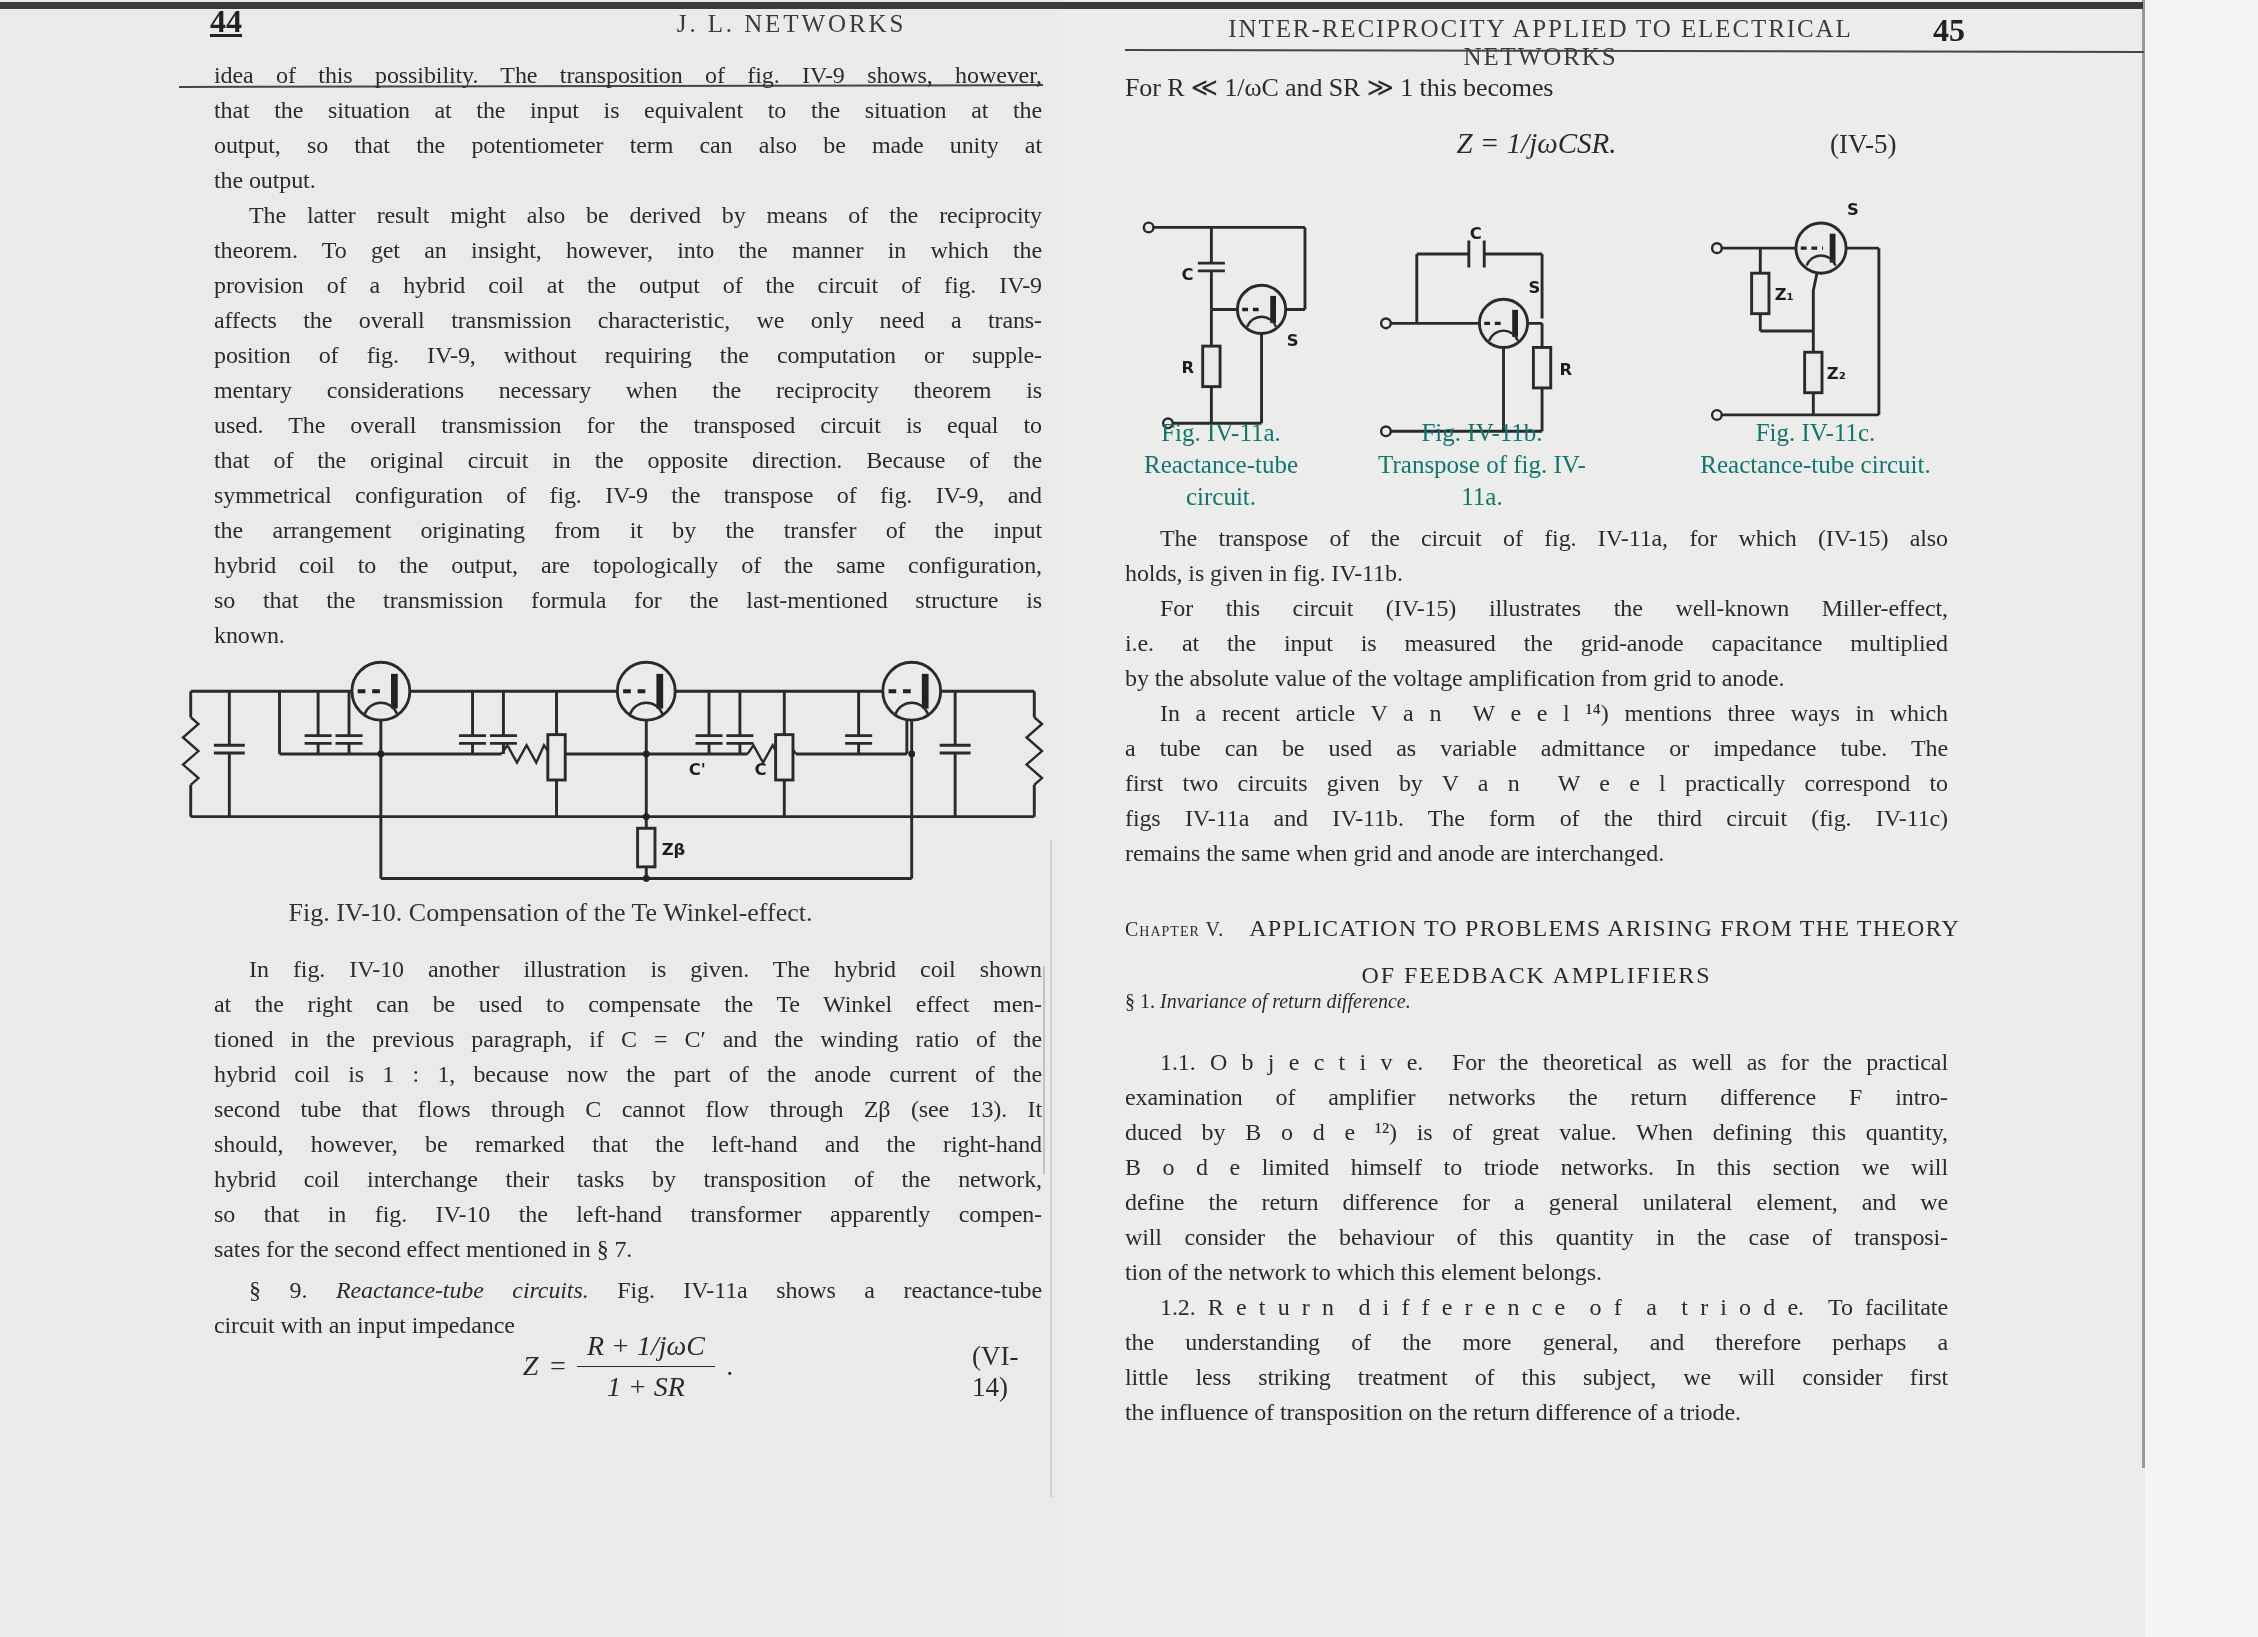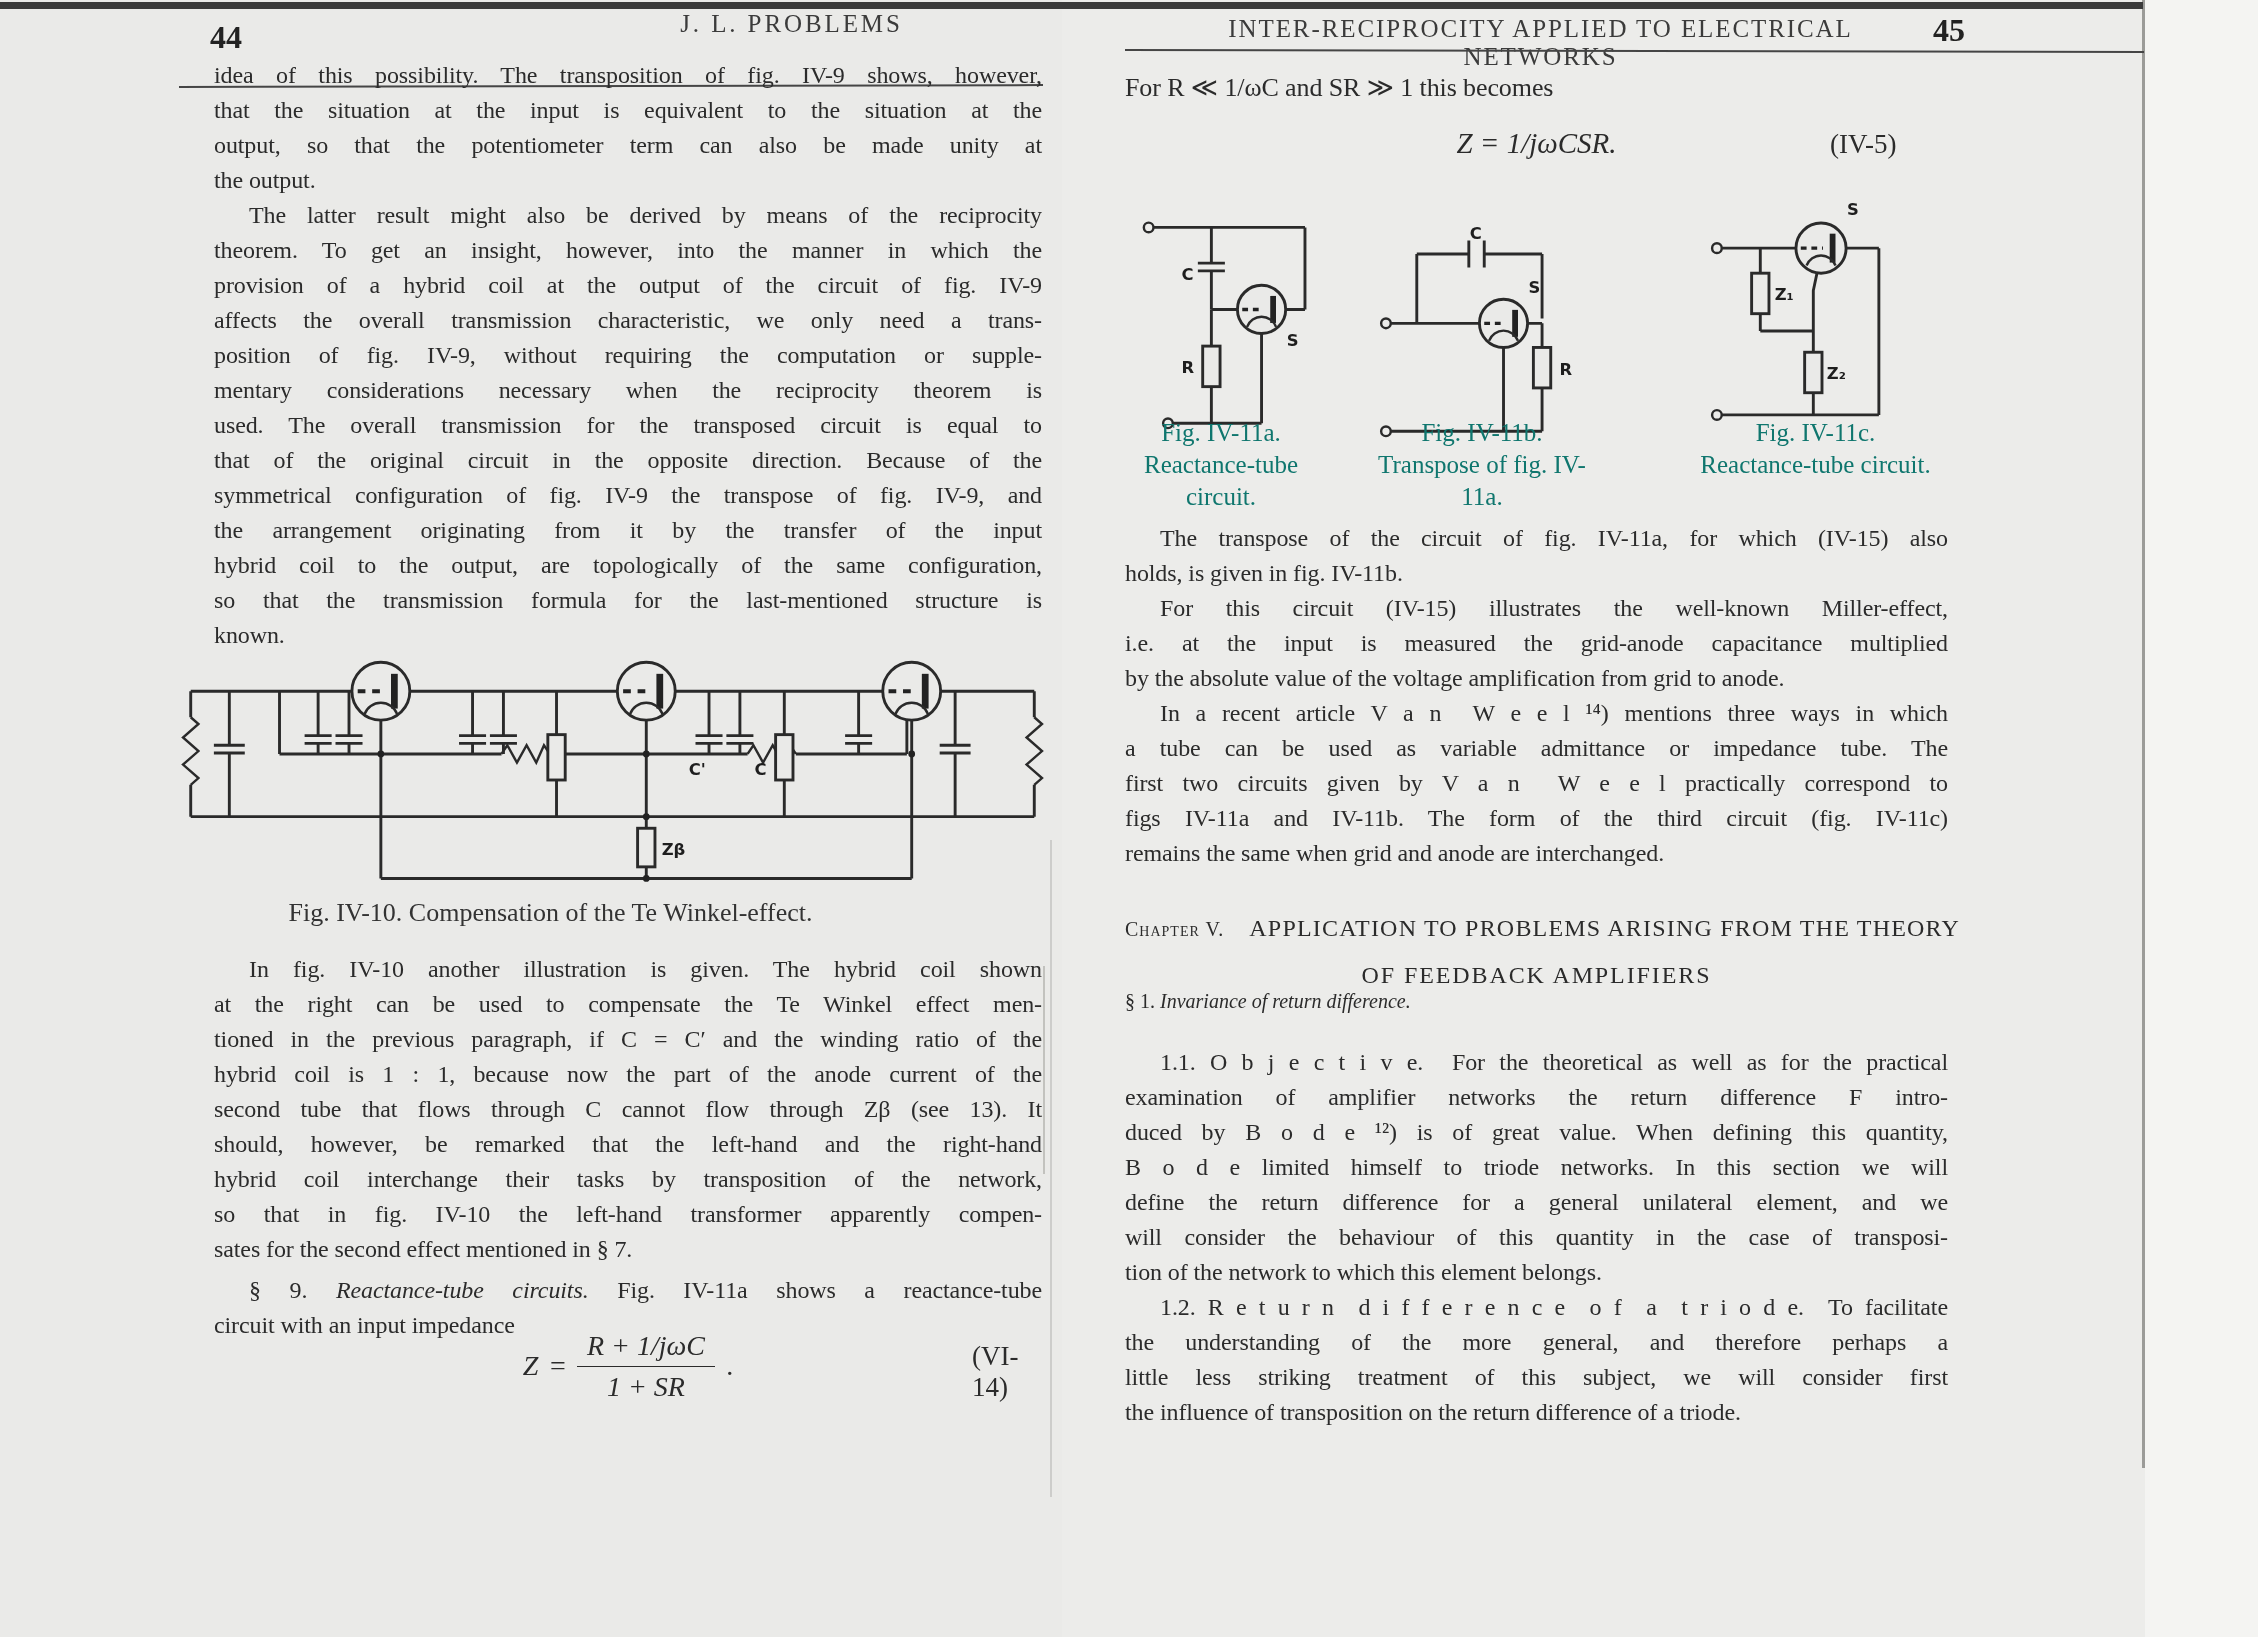--- a/index.html
+++ b/index.html
@@ -65,22 +65,22 @@
 <body>
 
 <div class="paper"></div>
 <div class="paper-right-half"></div>
 <div class="edge-area"></div>
 <div class="page-edge-line"></div>
 <div class="top-strip"></div>
 <div class="gutter-line"></div>
 <div class="gutter-dark"></div>
 
-<div class="pagenum" style="left:210px;top:19px;">44</div>
-<div class="runhead" style="left:502px;top:9.7px;width:579px;">J. L. PROBLEMS</div>
+<div class="pagenum" style="left:210px;top:3px;text-decoration:underline;">44</div>
+<div class="runhead" style="left:502px;top:9.7px;width:579px;">J. L. NETWORKS</div>
 <div class="headrule" style="left:179px;top:85px;width:864px;transform:rotate(-0.12deg);"></div>
 
 <div class="col" style="left:214px;top:58px;width:828px;">
   <div class="para">
       <div class="jline">idea of this possibility. The transposition of fig. IV-9 shows, however,</div>
       <div class="jline">that the situation at the input is equivalent to the situation at the</div>
       <div class="jline">output, so that the potentiometer term can also be made unity at</div>
       <div class="jline">the output.</div>
     </div>
   <div class="para para-indent">

